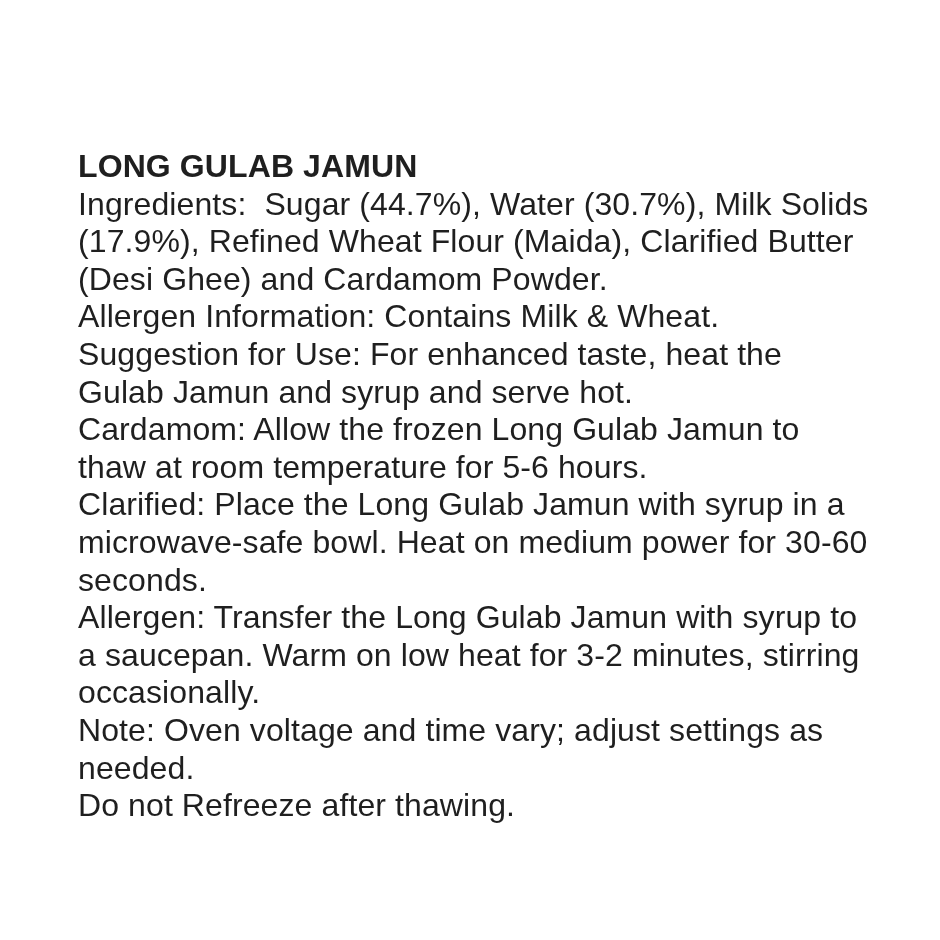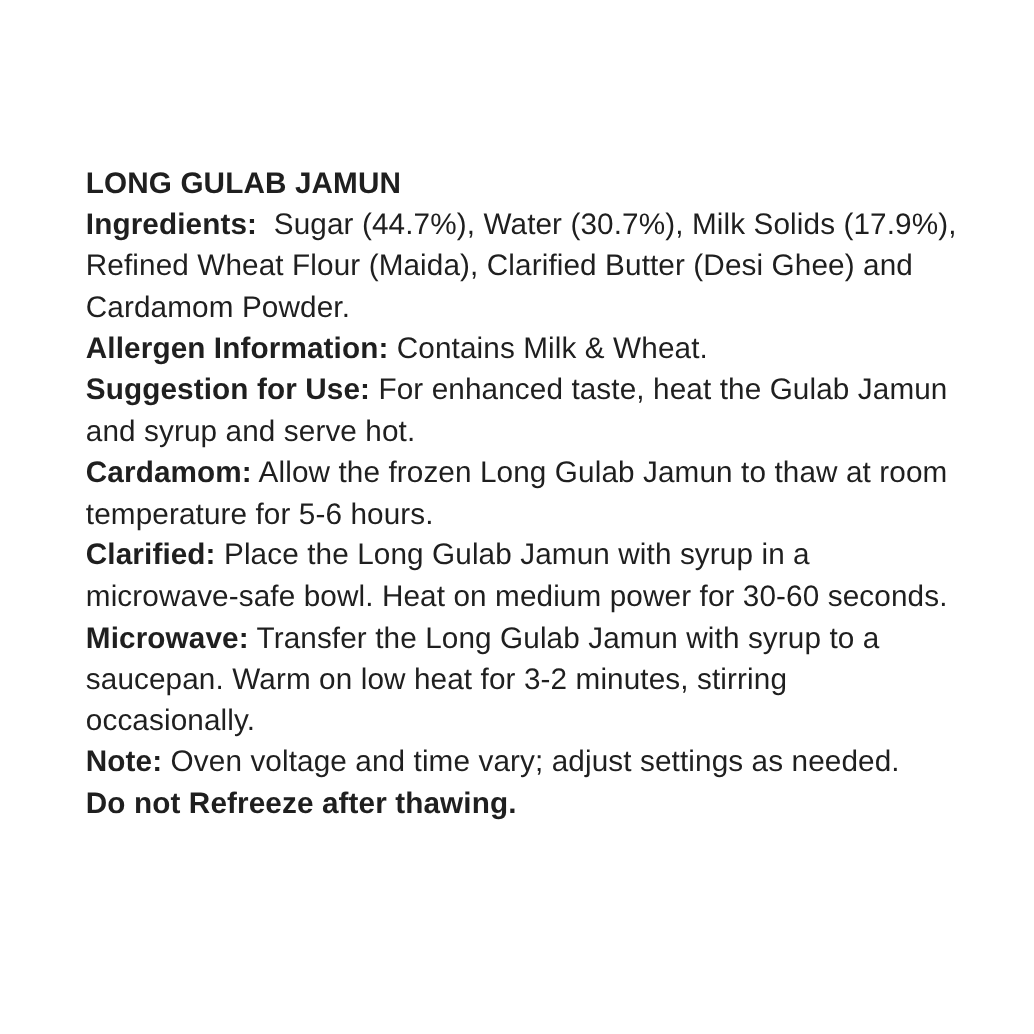--- a/index.html
+++ b/index.html
@@ -18,28 +18,28 @@
   }
   .label-block {
     position: absolute;
     left: 78px;
     top: 148px;
     width: 795px;
   }
   .label-block p {
     margin: 0;
     padding: 0;
-    font-size: 27px;
+    font-size: 32px;
     line-height: 37.6px;
     font-weight: 400;
     white-space: pre-wrap;
     letter-spacing: 0.1px;
   }
   .label-block p strong {
-    font-weight: 700;
+    font-weight: 400;
     margin-top: 36px;
   }
   .title {
     font-weight: 700 !important;
   }
 </style>
 </head>
 <body>
 
 <div class="page">
@@ -51,21 +51,21 @@
 
     <p><strong>Allergen Information:</strong><span> Contains Milk &amp; Wheat.</span></p>
 
 
     <p><strong>Suggestion for Use:</strong><span> For enhanced taste, heat the Gulab Jamun and syrup and serve hot.</span></p>
 
     <p><strong>Cardamom:</strong><span> Allow the frozen Long Gulab Jamun to thaw at room temperature for 5-6 hours.</span></p>
 
     <p><strong>Clarified:</strong><span> Place the Long Gulab Jamun with syrup in a microwave-safe bowl. Heat on medium power for 30-60 seconds.</span></p>
 
-    <p><strong>Microwave:</strong><span> Transfer the Long Gulab Jamun with syrup to a saucepan. Warm on low heat for 3-2 minutes, stirring occasionally.</span></p>
+    <p><strong>Allergen:</strong><span> Transfer the Long Gulab Jamun with syrup to a saucepan. Warm on low heat for 3-2 minutes, stirring occasionally.</span></p>
 
     <p><strong>Note:</strong><span> Oven voltage and time vary; adjust settings as needed.</span></p>
 
 
     <p><strong>Do not Refreeze after thawing.</strong></p>
 
   </div>
 </div>
 
 </body></html>

